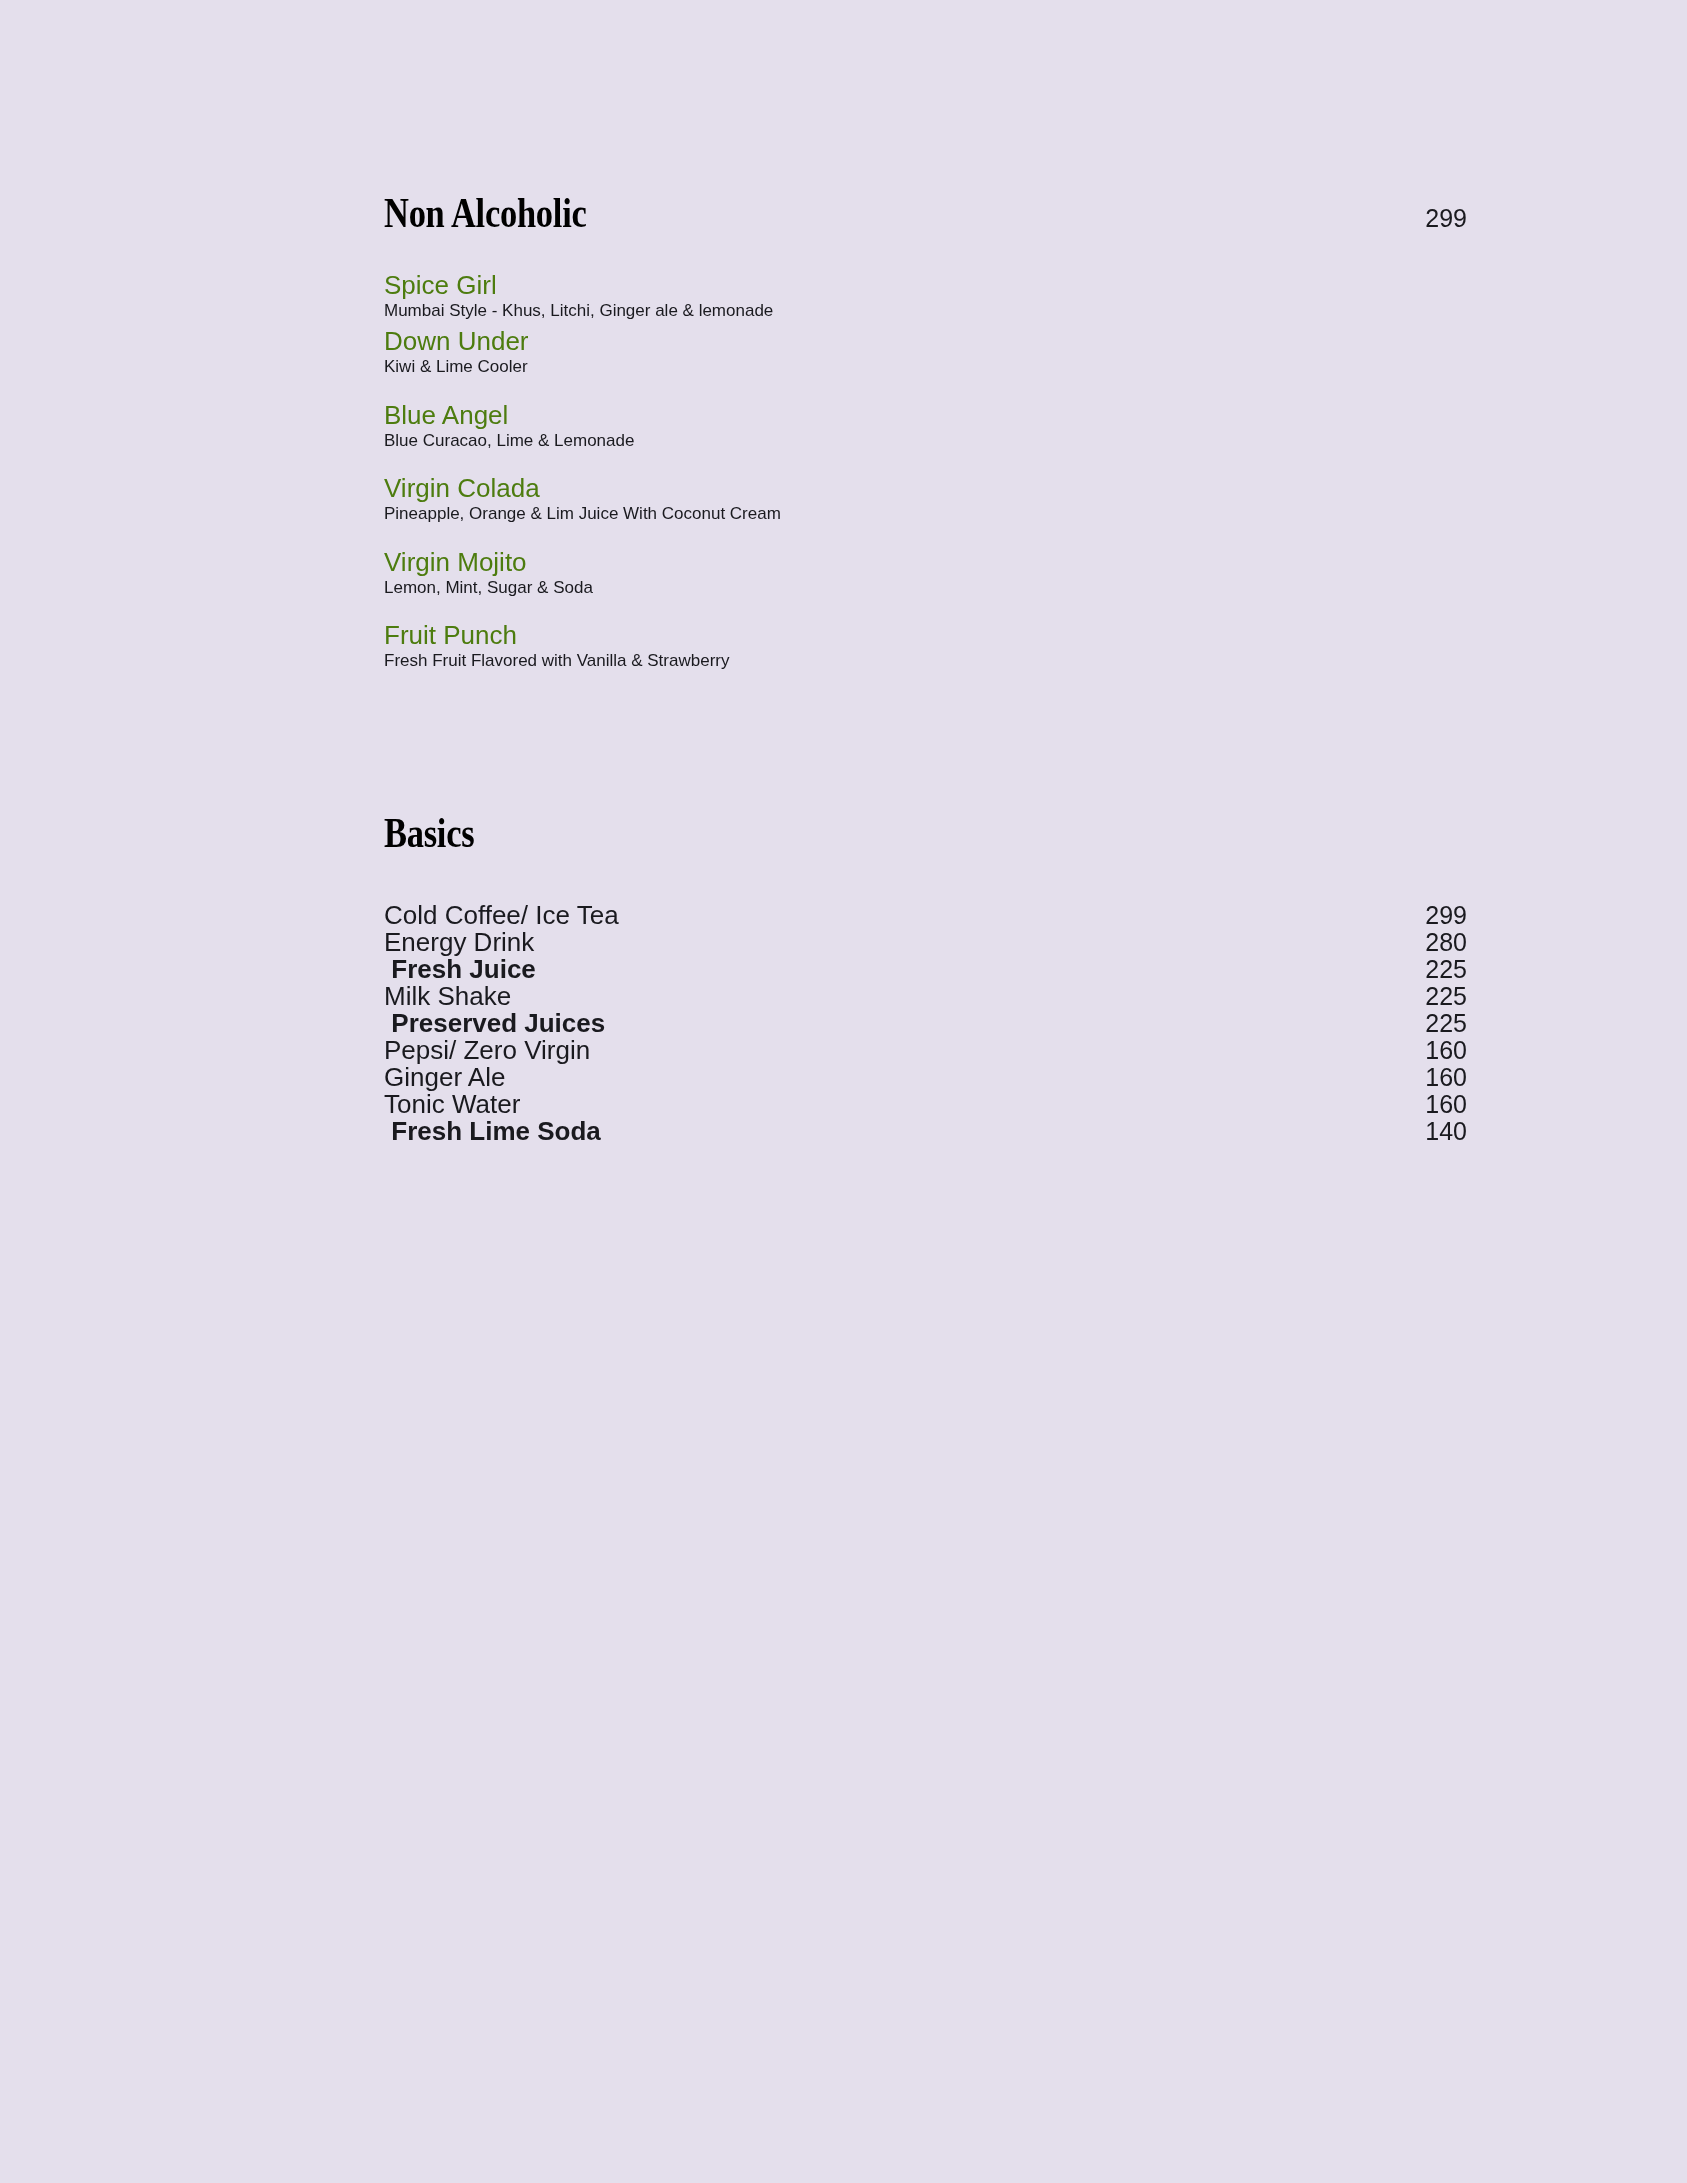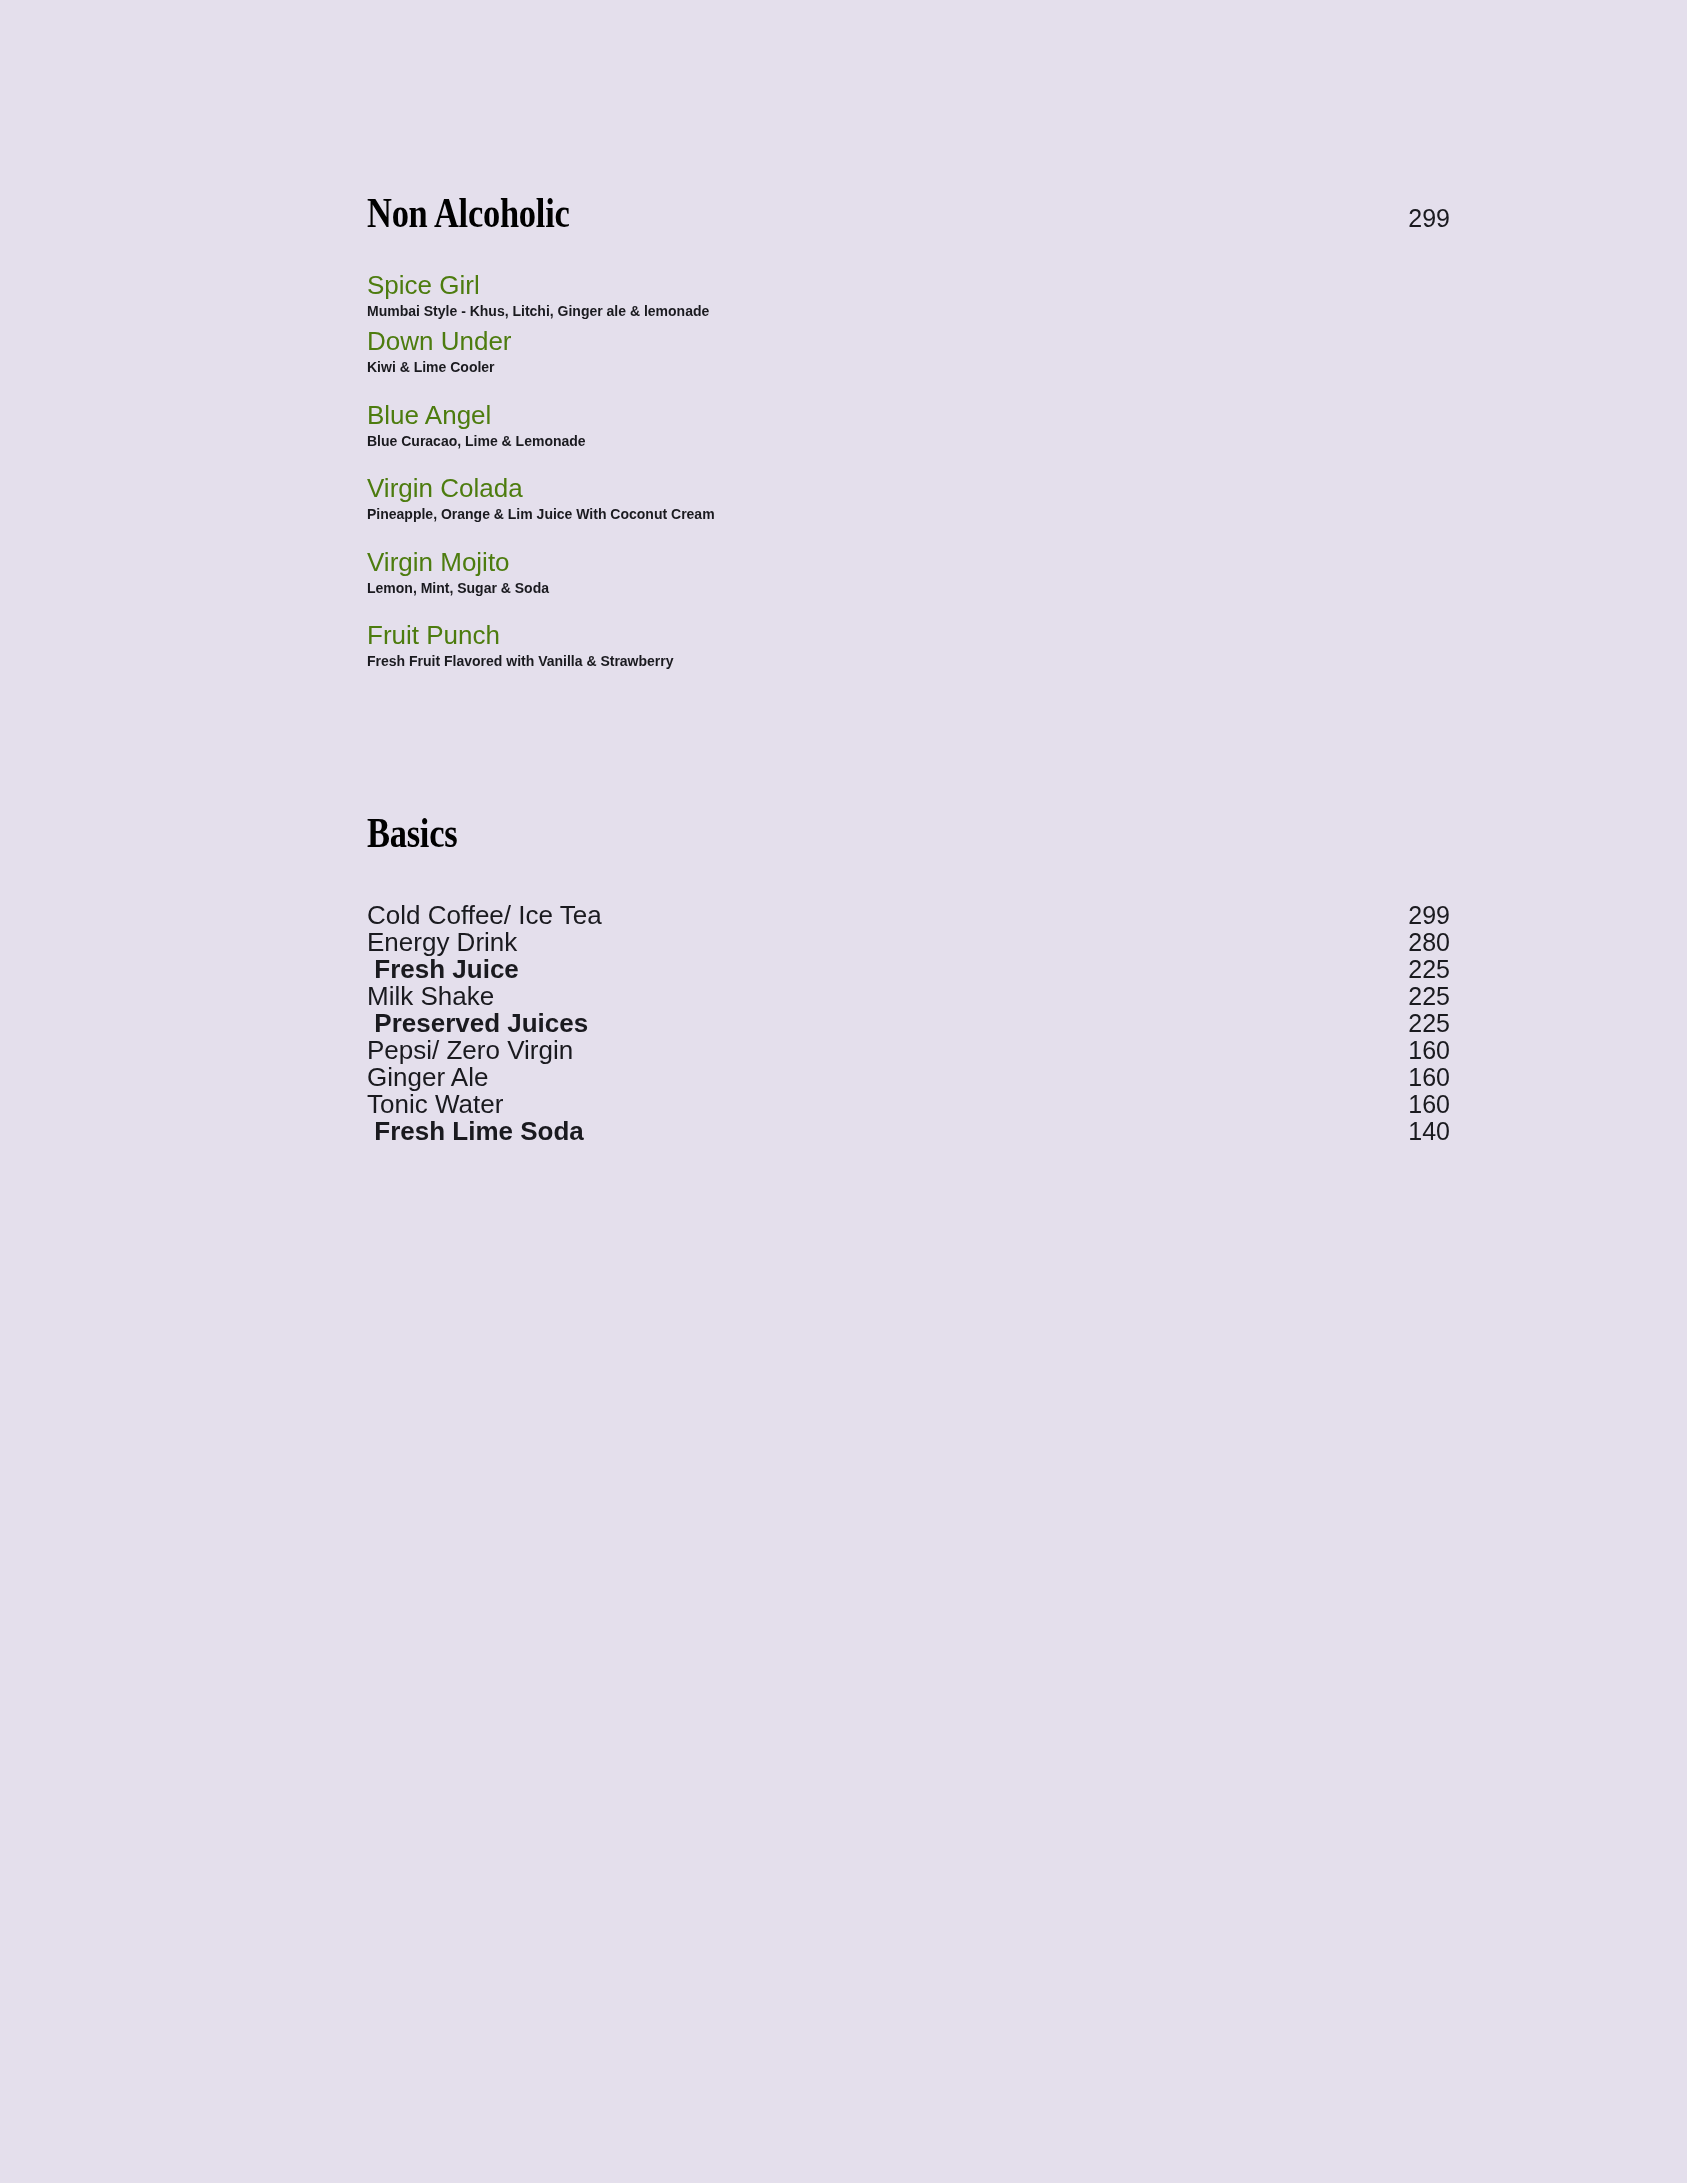--- a/index.html
+++ b/index.html
@@ -20,21 +20,21 @@
   .page {
     position: relative;
     width: 1687px;
     height: 2183px;
     box-sizing: border-box;
     padding: 0;
   }
 
   .content {
     position: absolute;
-    left: 367px;
+    left: 384px;
     top: 164px;
     width: 1083px;   
   }
 
   
   .section-head {
     display: flex;
     align-items: baseline;
     justify-content: space-between;
     width: 100%;
@@ -73,23 +73,23 @@
   .item-name {
     font-family: "Liberation Sans", sans-serif;
     font-size: 26px;
     line-height: 30px;
     font-weight: 400;
     color: #4d7c0f;
     white-space: nowrap;
   }
   .item-desc {
     font-family: "Liberation Sans", sans-serif;
-    font-size: 14px;
+    font-size: 17px;
     line-height: 22.5px;
-    font-weight: 700;
+    font-weight: 400;
     color: #1a1a1f;
     white-space: nowrap;
   }
 
   
   .section-2 { margin-top: 111px; }
 
   .priced-list {
     margin-top: 20px;
     width: 100%;

